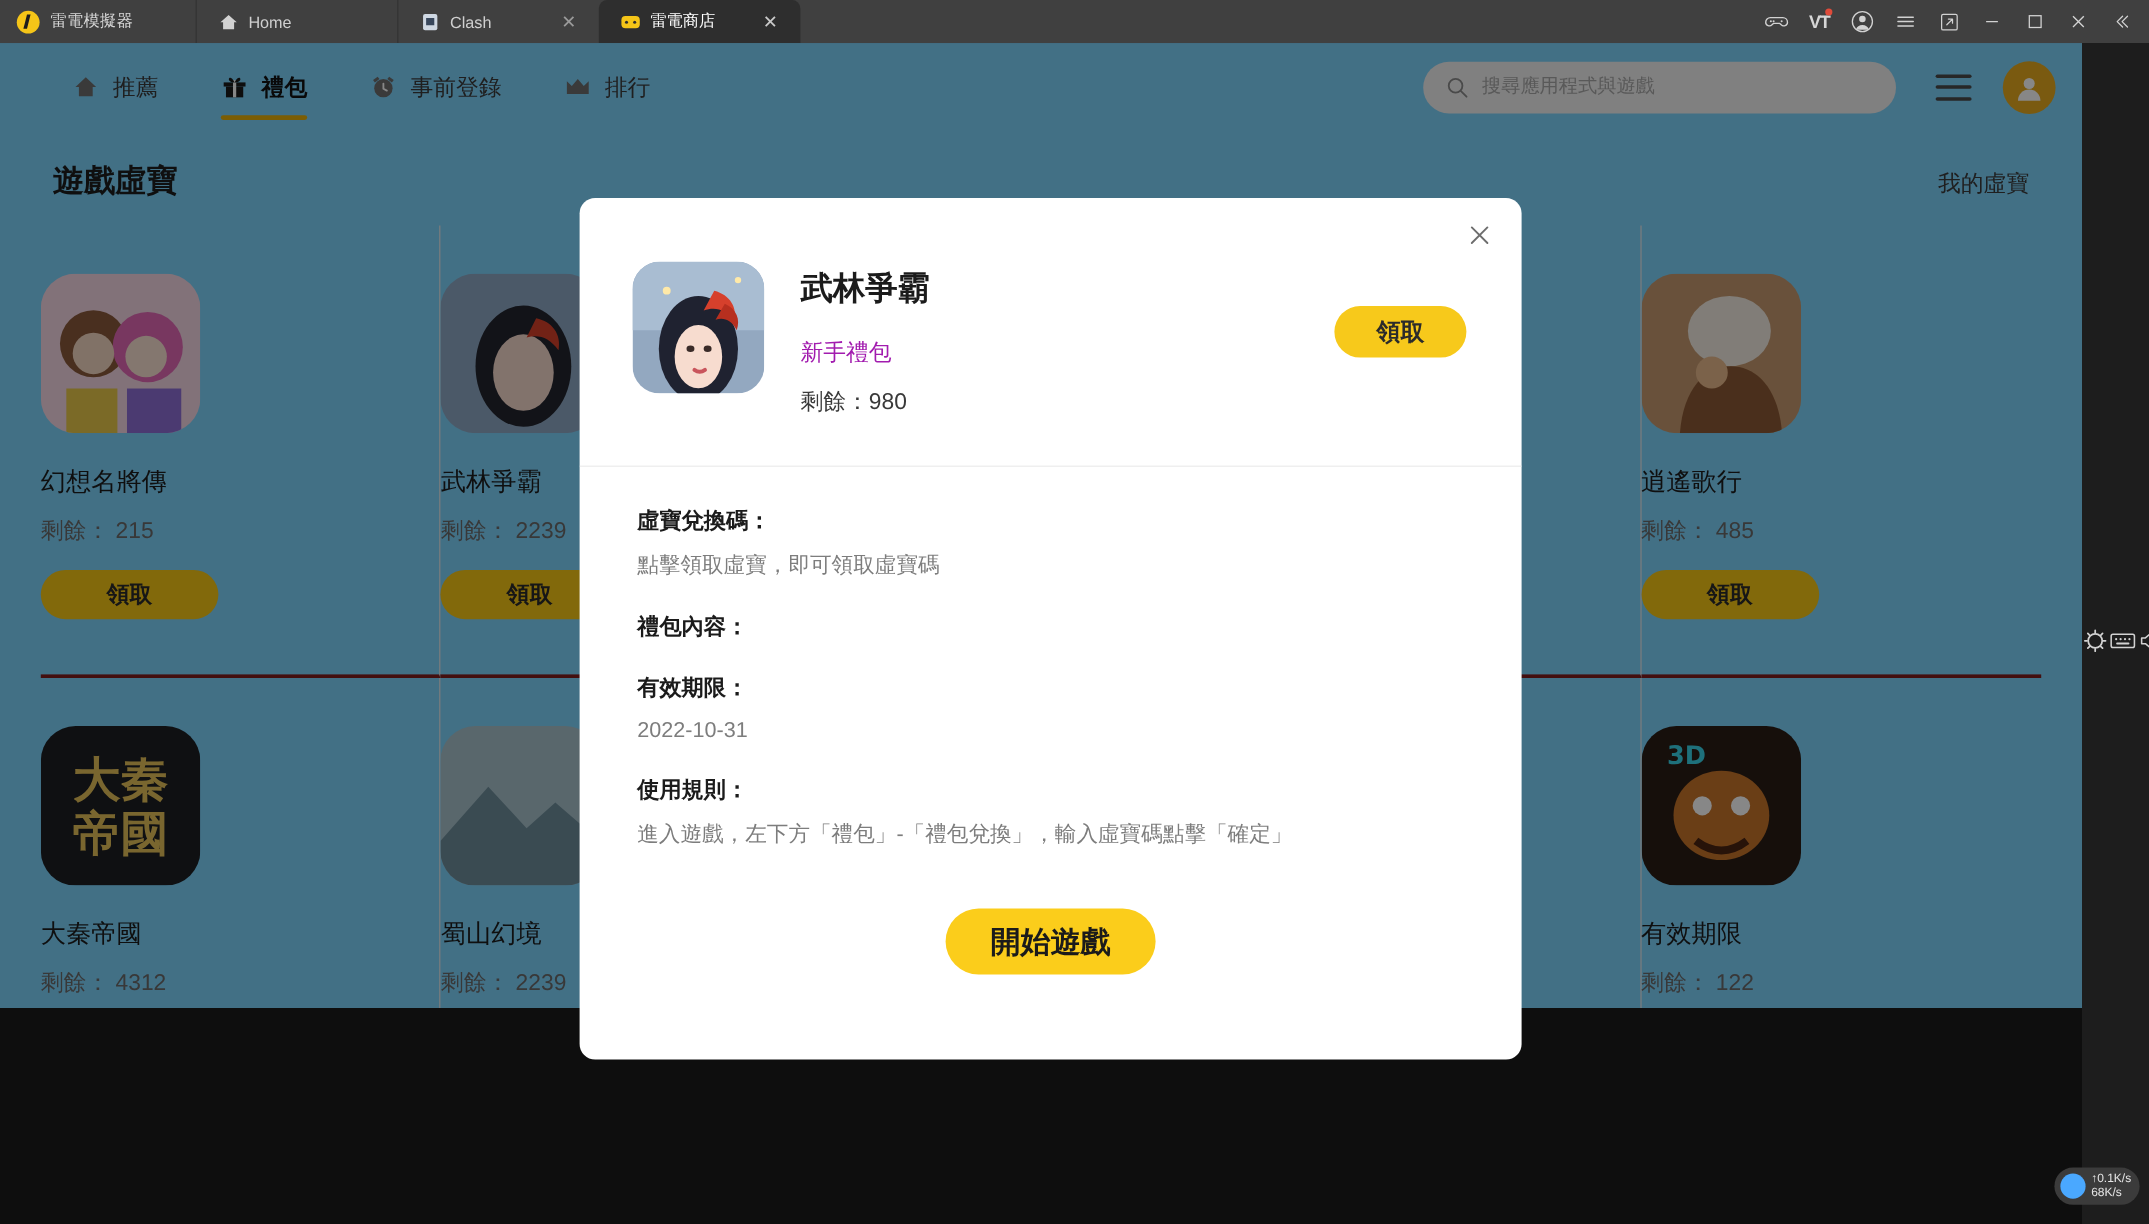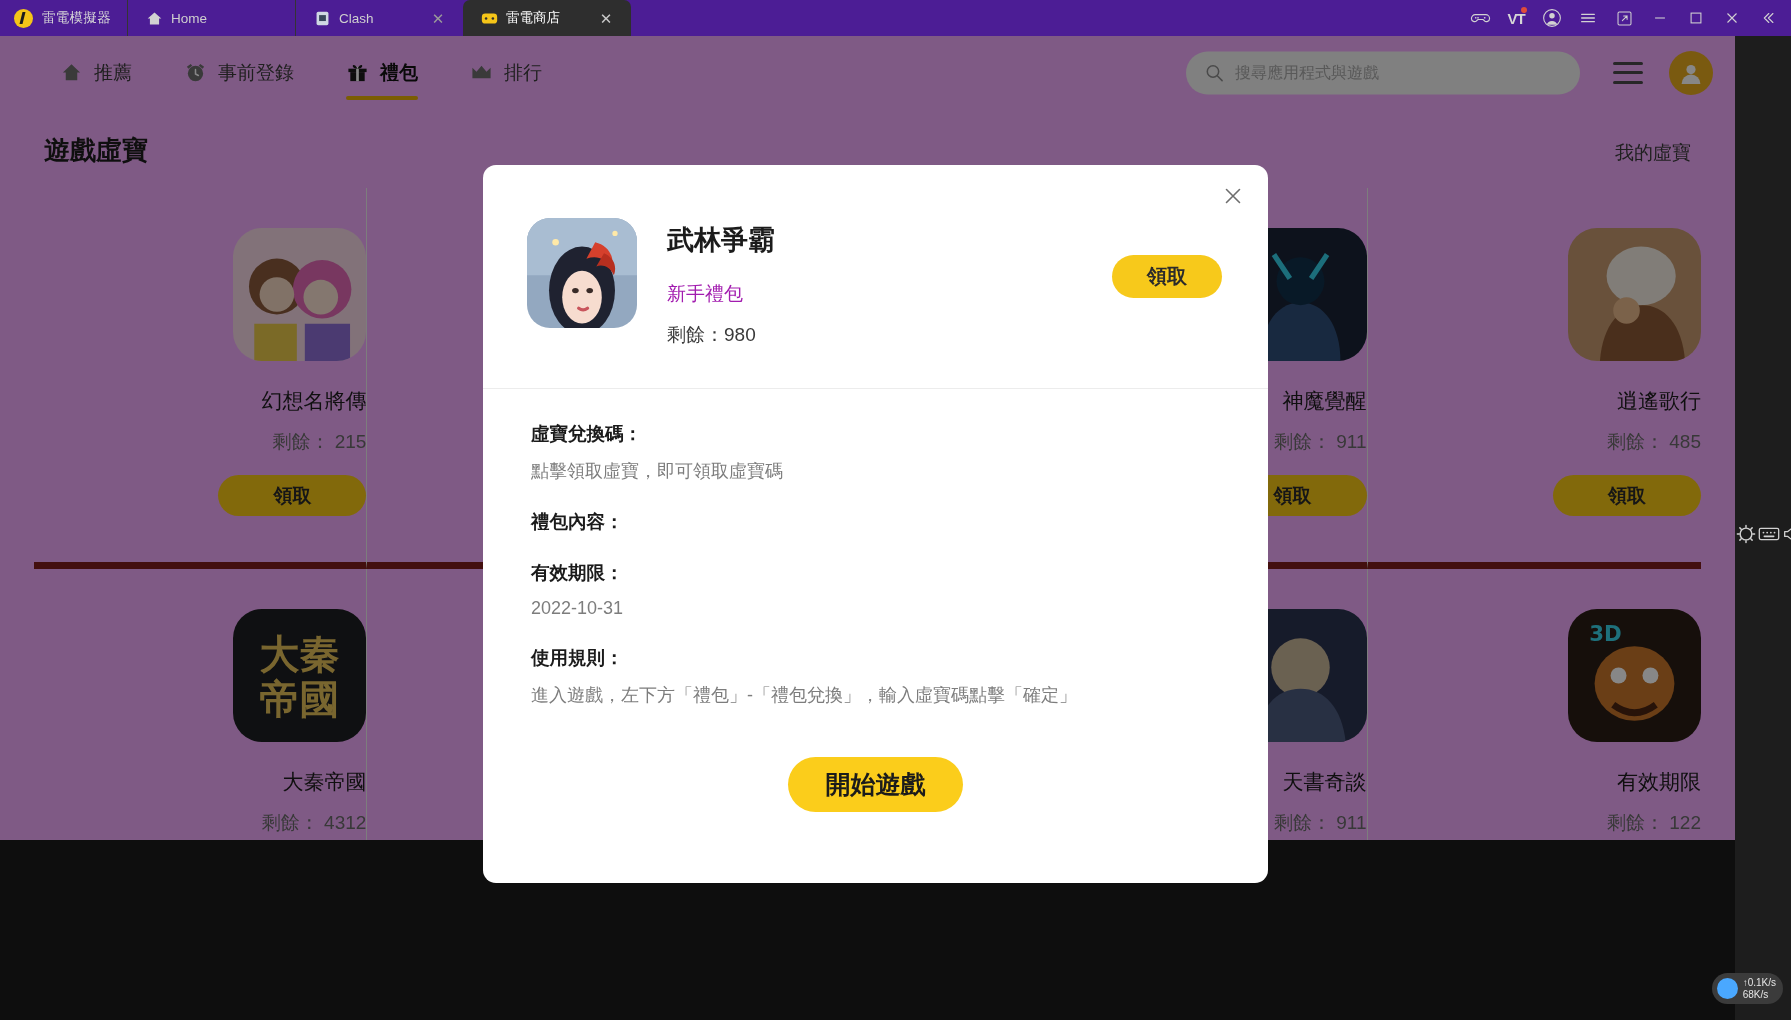--- a/index.html
+++ b/index.html
@@ -7,21 +7,21 @@
     width: 1791px; height: 1020px;
     overflow: hidden;
     background: #1b1b1b;
     font-family: "Liberation Sans", "DejaVu Sans", sans-serif;
   }
   #app { position: relative; width: 1791px; height: 1020px; }
 
   
   .titlebar {
     position: absolute; top: 0; left: 0; width: 1791px; height: 36px;
-    background: #4c1d95; display: flex; align-items: stretch;
+    background: #404040; display: flex; align-items: stretch; gap: 36px;
   }
   .brand {
     display: flex; align-items: center; gap: 9px;
     padding: 0 16px 0 14px; height: 36px;
   }
   .brand-logo {
     width: 19px; height: 19px; border-radius: 50%;
     background: #f5c518; position: relative; flex: none;
   }
   .brand-logo::after {
@@ -61,21 +61,21 @@
   .tb-btn svg { display: block; }
   .vt-badge {
     position: absolute; top: 7px; right: 6px; width: 6px; height: 6px;
     border-radius: 50%; background: #e04b3a;
   }
   .vt-text { font-size: 15px; font-weight: 700; letter-spacing: -1px; color: #d6d6d6; }
 
   
   .store {
     position: absolute; top: 36px; left: 0;
-    width: 1735px; height: 804px; background: #f0abfc; overflow: hidden;
+    width: 1735px; height: 804px; background: #7dd3fc; overflow: hidden;
   }
   .store-nav {
     height: 73px; display: flex; align-items: center;
     padding: 0 26px 0 34px; gap: 0; position: relative;
   }
   .nav-item {
     display: flex; align-items: center; gap: 11px;
     height: 73px; padding: 0 26px; position: relative;
     color: #3c3c3c; font-size: 19px;
   }
@@ -115,22 +115,22 @@
   }
   .page-title { font-size: 26px; color: #1d1d1d; font-weight: 600; }
   .page-link { margin-left: auto; font-size: 19px; color: #3c3c3c; }
 
   .grid {
     display: grid; grid-template-columns: repeat(5, 1fr);
     gap: 0px; padding: 14px 34px 0 34px;
   }
   .card {
     position: relative; padding: 40px 0 46px 0;
-    display: flex; flex-direction: column; align-items: flex-end;
-    border-right: 1px solid #ececec; border-bottom: 7px solid #7f1d1d;
+    display: flex; flex-direction: column; align-items: flex-start;
+    border-right: 1px solid #ececec; border-bottom: 3px solid #7f1d1d;
   }
   .card:nth-child(5n) { border-right: none; }
   .card-icon {
     width: 133px; height: 133px; border-radius: 29px;
     overflow: hidden; position: relative; flex: none;
   }
   .card-icon svg { display: block; width: 100%; height: 100%; }
   .card-name {
     margin-top: 26px; font-size: 21px; color: #1d1d1d; font-weight: 500;
   }
@@ -326,40 +326,40 @@
 
     <div class="store-nav">
       <div class="nav-item">
         <span class="nav-ic">
           <svg viewBox="0 0 24 24">
               <path d="M12 3.5 21 12h-3v8H6v-8H3z" fill="#6e6e6e"></path>
             </svg>
         </span>
         <span>推薦</span>
       </div>
-      <div class="nav-item">
-        <span class="nav-ic">
-          <svg viewBox="0 0 24 24">
-              <circle cx="12" cy="13" r="8" fill="#6e6e6e"></circle>
-              <path d="M3 6l4-3 1.6 2L4.6 8zM21 6l-4-3-1.6 2 4 3z" fill="#6e6e6e"></path>
-              <path d="M12 9v4.5l3 1.6" stroke="#fff" stroke-width="1.6" fill="none" stroke-linecap="round"></path>
-            </svg>
-        </span>
-        <span>事前登錄</span>
-      </div>
       <div class="nav-item active">
         <span class="nav-ic">
           <svg viewBox="0 0 24 24">
               <rect x="2.5" y="8" width="19" height="3.6" fill="#1c1c1c"></rect>
               <rect x="4.5" y="11.6" width="15" height="9.4" fill="#1c1c1c"></rect>
               <rect x="10.6" y="6" width="2.8" height="15" fill="#fff"></rect>
               <path d="M12 8C9 8 7 6.8 7 5.2S9.6 3 12 8zM12 8c3 0 5-1.2 5-2.8S14.4 3 12 8z" fill="#1c1c1c"></path>
             </svg>
         </span>
         <span>禮包</span>
+      </div>
+      <div class="nav-item">
+        <span class="nav-ic">
+          <svg viewBox="0 0 24 24">
+              <circle cx="12" cy="13" r="8" fill="#6e6e6e"></circle>
+              <path d="M3 6l4-3 1.6 2L4.6 8zM21 6l-4-3-1.6 2 4 3z" fill="#6e6e6e"></path>
+              <path d="M12 9v4.5l3 1.6" stroke="#fff" stroke-width="1.6" fill="none" stroke-linecap="round"></path>
+            </svg>
+        </span>
+        <span>事前登錄</span>
       </div>
       <div class="nav-item">
         <span class="nav-ic">
           <svg viewBox="0 0 24 24">
               <path d="M2.5 7l4.3 4.2L12 5l5.2 6.2L21.5 7v11h-19z" fill="#6e6e6e"></path>
             </svg>
         </span>
         <span>排行</span>
       </div>
 

